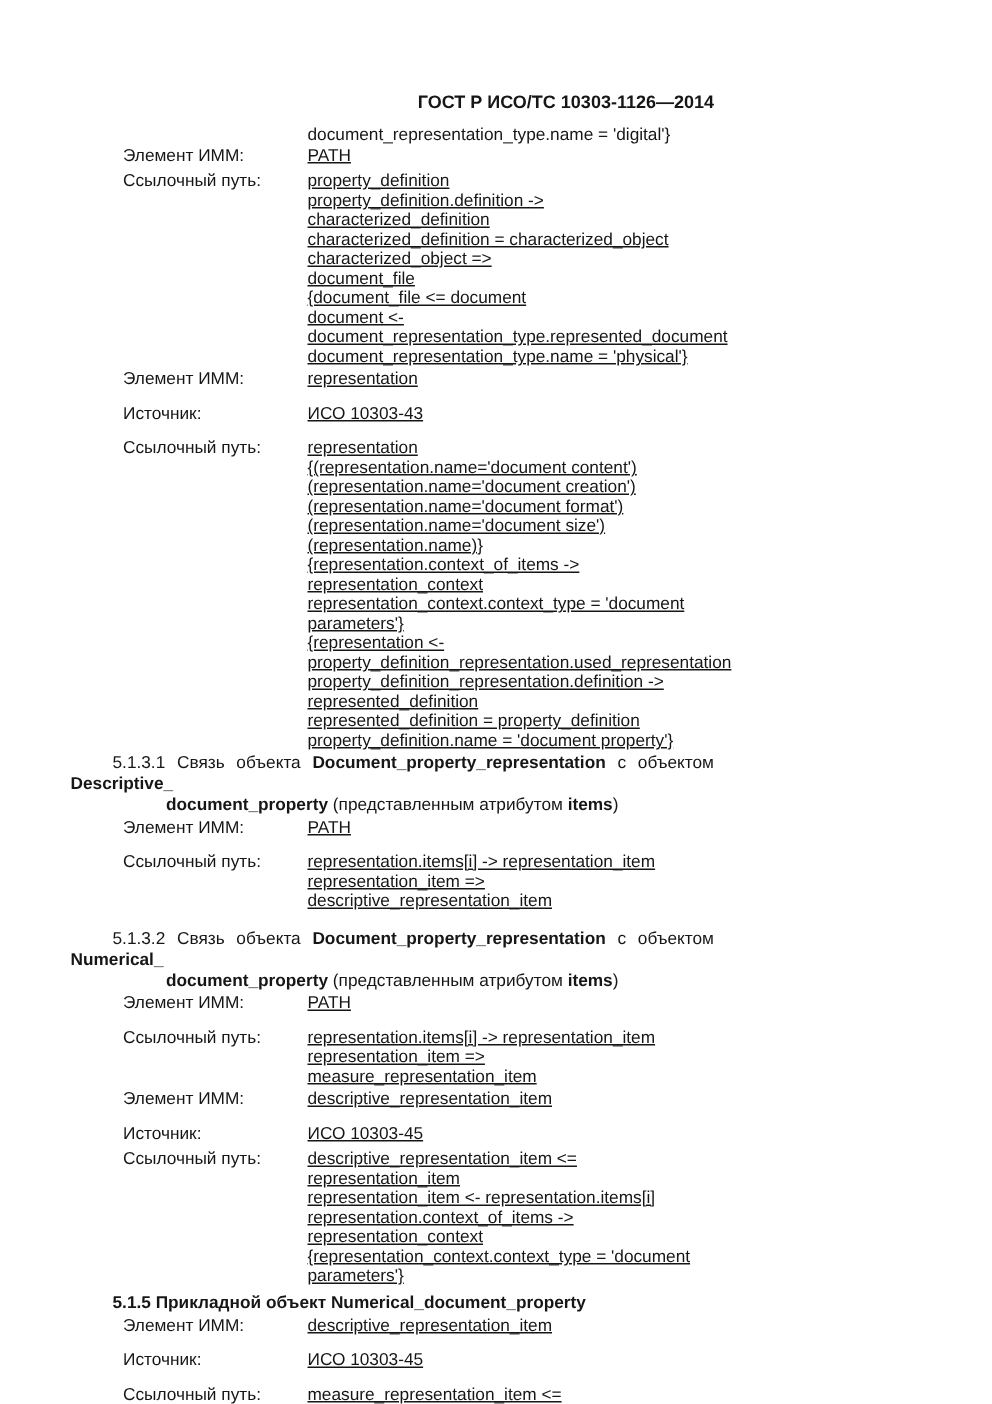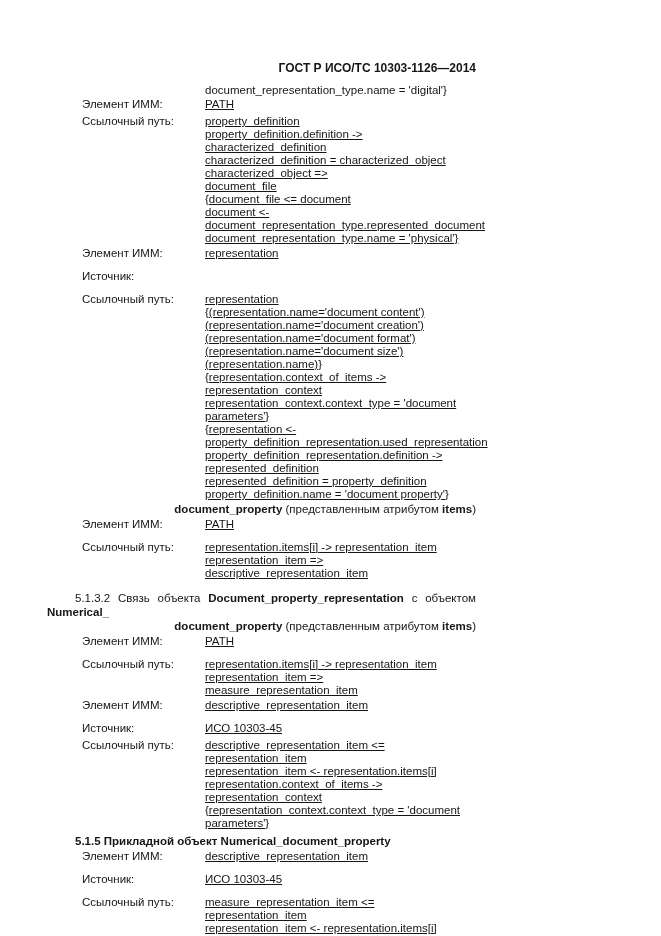--- a/index.html
+++ b/index.html
@@ -24,21 +24,21 @@
   .para { margin-top: 16px; line-height: 14px; }
   .jline { text-indent: 28px; text-align: justify; text-align-last: justify; }
   b, .b { font-weight: bold; }
   .kv { display: flex; margin-top: 10px; }
   .kv-label { width: 158px; padding-left: 35px; flex: none; }
   .kv-value { flex: 1; white-space: pre-line; text-decoration: underline; }
   .mt0 { margin-top: 1px; }
   .mt4 { margin-top: 4px; }
   .h3 { font-weight: bold; margin-left: 28px; line-height: 14px; }
   .h4 { line-height: 14px; }
-  .h4 .l2 { text-align: right; text-indent: 0; }
+  .h4 .l2 { text-align: center; text-indent: 0; }
   .sp14 { margin-top: 14px; }
   .sp12 { margin-top: 12px; }
   .sp11 { margin-top: 11px; }
   .sp4  { margin-top: 4px; }
   .sp2  { margin-top: 2px; }
   .sp1  { margin-top: 1px; }
   .footer-line { margin-top: 20px; text-align: left; padding-right: 36px; }
 </style>
 </head>
 <body>
@@ -67,39 +67,41 @@
 document &lt;- document_representation_type.represented_document
 document_representation_type.name = 'physical'}</div>
   </div>
 
   <div class="kv sp2">
     <div class="kv-label">Элемент ИММ:</div>
     <div class="kv-value">representation</div>
   </div>
   <div class="kv">
     <div class="kv-label">Источник:</div>
+    <div class="kv-value">ИСО 10303-43</div>
   </div>
   <div class="kv">
     <div class="kv-label">Ссылочный путь:</div>
     <div class="kv-value">representation
 {(representation.name='document content')
 (representation.name='document creation')
 (representation.name='document format')
 (representation.name='document size')
 (representation.name)}
 {representation.context_of_items -&gt; representation_context
 representation_context.context_type = 'document parameters'}
 {representation &lt;-
 property_definition_representation.used_representation
 property_definition_representation.definition -&gt; represented_definition
 represented_definition = property_definition
 property_definition.name = 'document property'}</div>
   </div>
 
   <div class="h4 sp1">
+    <div class="jline"><span>5.1.3.1 Связь объекта </span><b>Document_property_representation</b><span> с объектом </span><b>Descriptive_</b></div>
     <div class="l2"><b>document_property</b><span> (представленным атрибутом </span><b>items</b><span>)</span></div>
   </div>
   <div class="kv sp2">
     <div class="kv-label">Элемент ИММ:</div>
     <div class="kv-value">PATH</div>
   </div>
   <div class="kv">
     <div class="kv-label">Ссылочный путь:</div>
     <div class="kv-value">representation.items[i] -&gt; representation_item
 representation_item =&gt; descriptive_representation_item</div>

